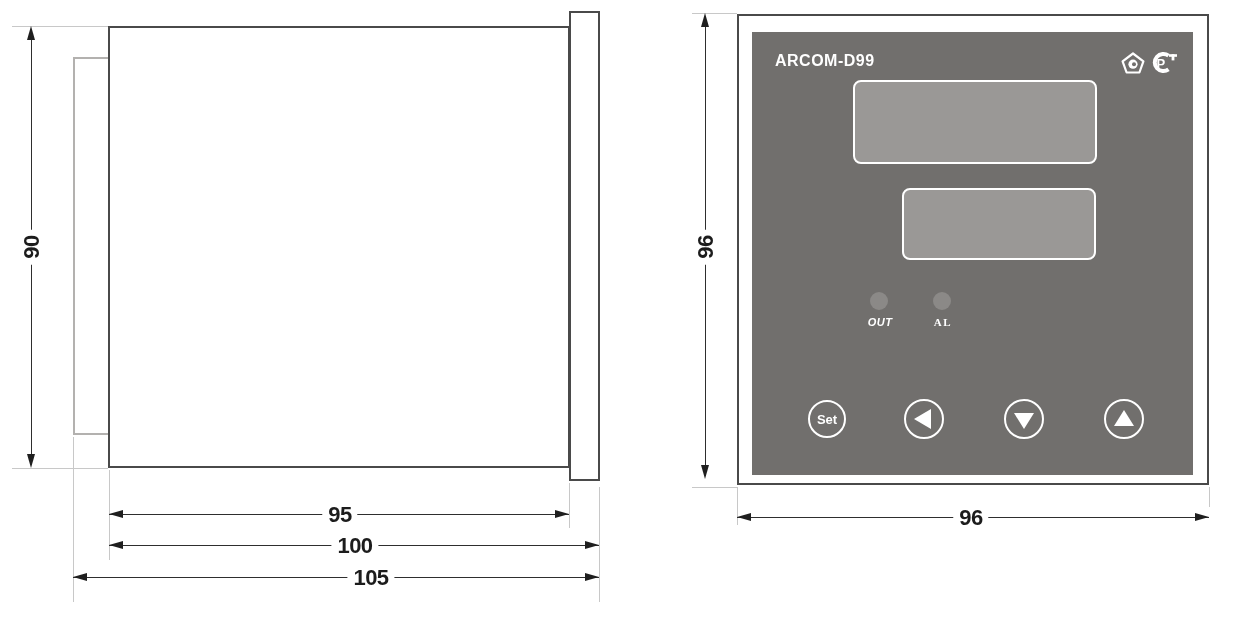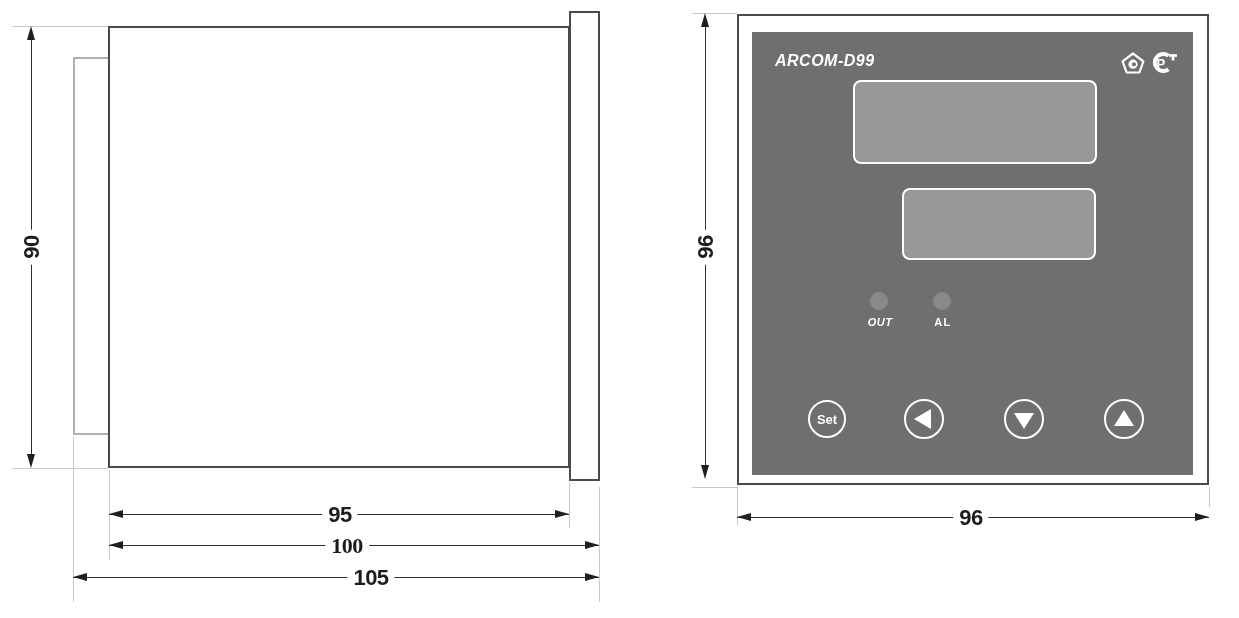--- a/index.html
+++ b/index.html
@@ -75,21 +75,21 @@
     <div class="abs ext vline" style="left:599px;top:487px;height:115px;"></div>
 
     <div class="abs dim hline" style="left:109px;top:514px;width:460px;"></div>
     <div class="arr arr-left" style="left:109px;top:510px;"></div>
     <div class="arr arr-right" style="left:555px;top:510px;"></div>
     <div class="dimlabel" style="left:340px;top:515px;">95</div>
 
     <div class="abs dim hline" style="left:109px;top:545px;width:490px;"></div>
     <div class="arr arr-left" style="left:109px;top:541px;"></div>
     <div class="arr arr-right" style="left:585px;top:541px;"></div>
-    <div class="dimlabel" style="left:347px;top:546px;font-family:Liberation Serif, serif;">100</div>
+    <div class="dimlabel" style="left:355px;top:546px;">100</div>
 
     <div class="abs dim hline" style="left:73px;top:577px;width:526px;"></div>
     <div class="arr arr-left" style="left:73px;top:573px;"></div>
     <div class="arr arr-right" style="left:585px;top:573px;"></div>
     <div class="dimlabel" style="left:356px;top:578px;margin-left:15px;">105</div>
   </div>
 
   <div>
 
     <div class="abs ext hline" style="left:692px;top:13px;width:45px;"></div>
@@ -97,42 +97,42 @@
 
     <div class="abs dim vline" style="left:705px;top:17px;height:459px;"></div>
     <div class="arr arr-up" style="left:701px;top:13px;"></div>
     <div class="arr arr-down" style="left:701px;top:465px;"></div>
     <div class="dimlabel rot" style="left:706px;top:247px;">96</div>
 
     <div class="abs outline-dark" style="left:737px;top:14px;width:472px;height:471px;"></div>
 
     <div class="abs panel" style="left:752px;top:32px;width:441px;height:443px;">
 
-      <div class="abs brand" style="left:23px;top:20px;font-style:italic;">ARCOM-D99</div>
+      <div class="abs brand" style="left:23px;top:20px;">ARCOM-D99</div>
 
       <svg class="abs" style="left:369px;top:20px;" width="24" height="22" viewBox="0 0 24 22">
         <polygon points="12,1.5 22.4,9.3 18.4,20.5 5.6,20.5 1.6,9.3" fill="none" stroke="#ffffff" stroke-width="2.2" stroke-linejoin="round"></polygon>
         <circle cx="12" cy="12.2" r="4.6" fill="#ffffff"></circle>
         <circle cx="13" cy="12.2" r="2" fill="#716F6D"></circle>
       </svg>
 
       <svg class="abs" style="left:397px;top:19px;" width="29" height="23" viewBox="0 0 29 23">
         <path d="M 19.5,4.6 A 8.6,8.6 0 1 0 19.5,18.4" fill="none" stroke="#ffffff" stroke-width="4"></path>
         <text x="7.5" y="16.5" font-family="Liberation Sans, sans-serif" font-size="13" font-weight="bold" fill="#ffffff">P</text>
         <rect x="20" y="3.2" width="8" height="2.6" fill="#ffffff"></rect>
         <rect x="22.6" y="3.2" width="2.8" height="6.2" fill="#ffffff"></rect>
       </svg>
 
       <div class="abs display" style="left:101px;top:48px;width:244px;height:84px;"></div>
       <div class="abs display" style="left:150px;top:156px;width:194px;height:72px;"></div>
 
       <div class="abs led" style="left:118px;top:260px;"></div>
       <div class="abs led" style="left:181px;top:260px;"></div>
       <div class="ledlabel" style="left:128px;top:290px;letter-spacing:0.5px;font-style:italic;">OUT</div>
-      <div class="ledlabel" style="left:191px;top:290px;letter-spacing:1.5px;">AL</div>
+      <div class="ledlabel" style="left:191px;top:290px;letter-spacing:1.5px;font-family:Liberation Serif, serif;">AL</div>
 
       <div class="abs btn" style="left:56px;top:368px;width:38px;height:38px;">
         <span class="btn-label">Set</span>
       </div>
       <div class="abs btn" style="left:152px;top:367px;width:40px;height:40px;">
         <span class="tri tri-left"></span>
       </div>
       <div class="abs btn" style="left:252px;top:367px;width:40px;height:40px;">
         <span class="tri tri-down"></span>
       </div>

